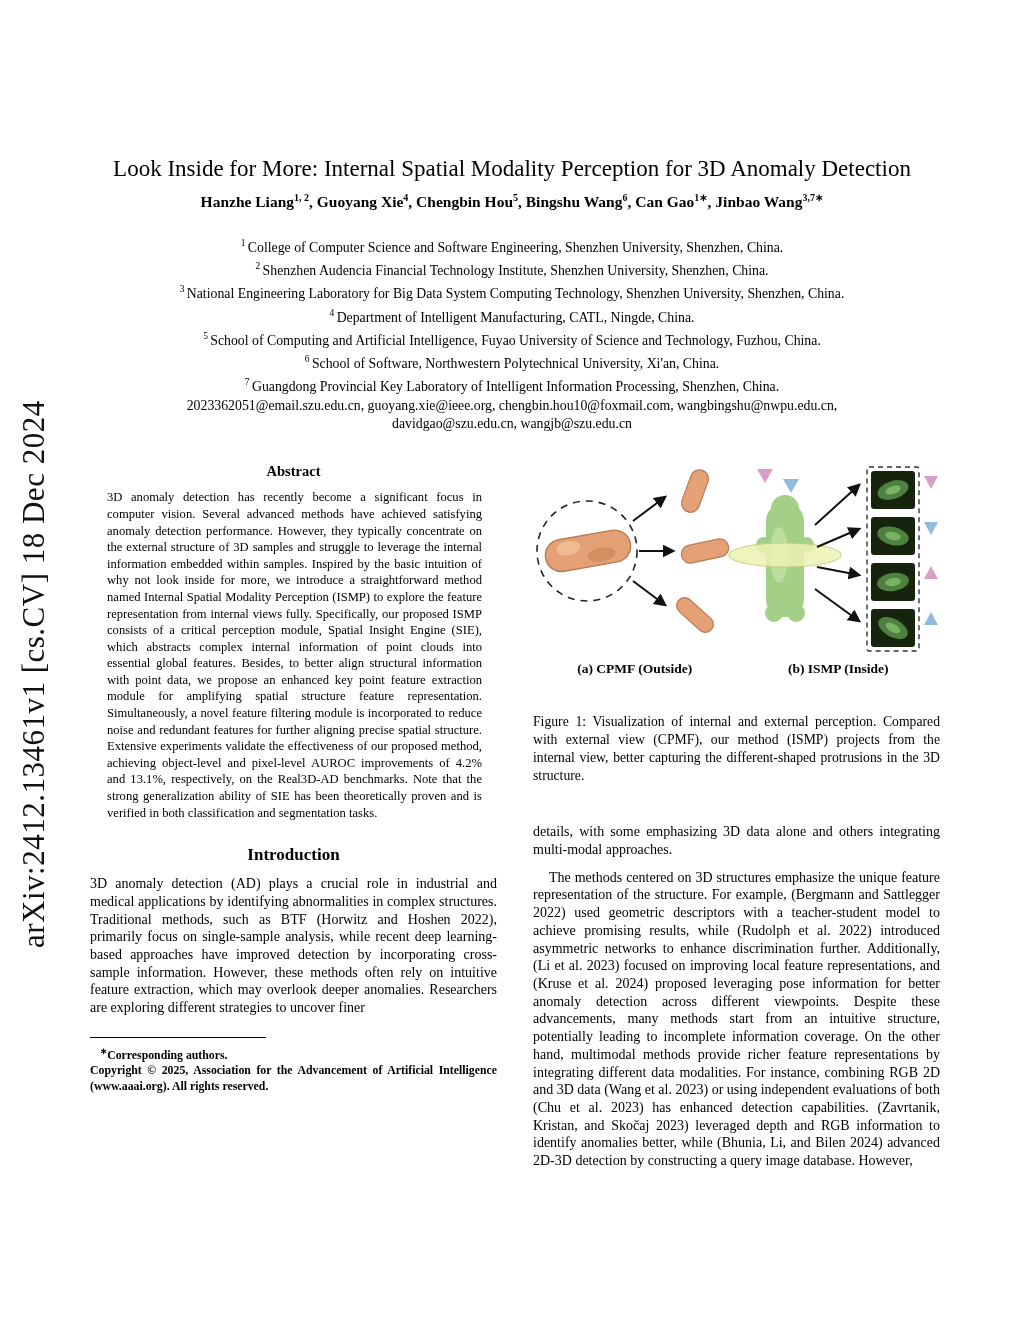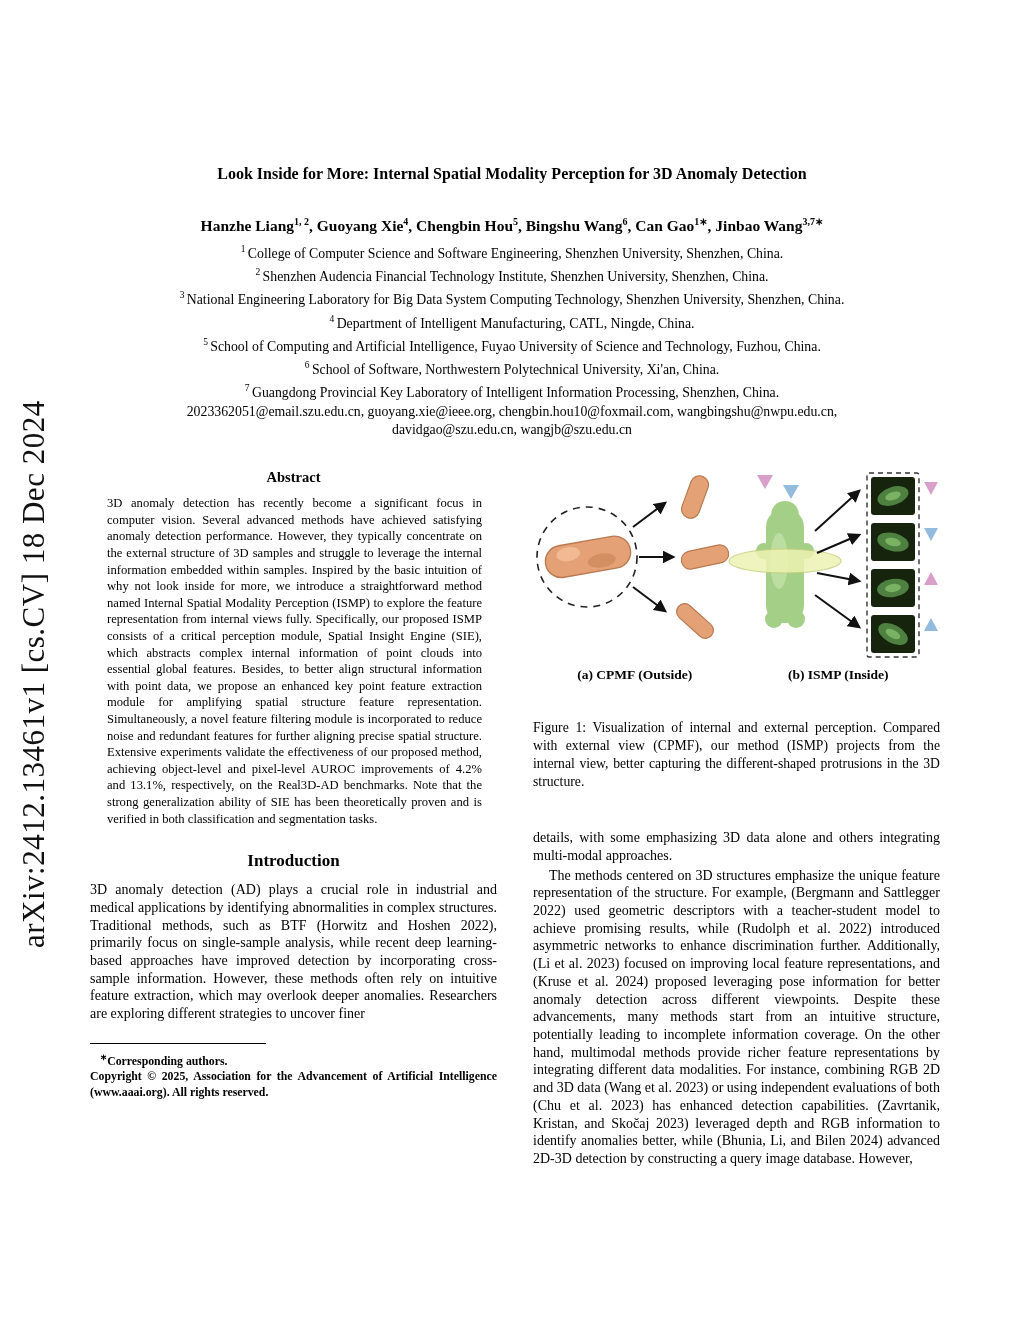--- a/index.html
+++ b/index.html
@@ -12,26 +12,26 @@
   .page { position:relative; width:1024px; height:1325px; overflow:hidden; background:#fff; }
 
   .arxiv-watermark {
     position:absolute; left:16px; top:948px;
     transform:rotate(-90deg); transform-origin:0 0;
     font-size:31px; letter-spacing:0.5px; white-space:nowrap; color:#111;
   }
 
   .paper-header { padding-top:148px; text-align:center; }
   .paper-title {
-    font-size:16px; font-weight:bold; line-height:1.3;
-    width:810px; margin:16px auto;
+    font-size:23px; font-weight:normal; line-height:1.3;
+    width:810px; margin:6px auto;
   }
-  .author-line { margin-top:31px; font-size:15.5px; font-weight:bold; }
+  .author-line { margin-top:8px; font-size:15.5px; font-weight:bold; }
   .author-line sup { font-size:10px; font-weight:bold; }
-  .affiliation-list { margin-top:5px; font-size:13.8px; line-height:18.6px; }
+  .affiliation-list { margin-top:23px; font-size:13.8px; line-height:18.6px; }
   .affil-line sup { font-size:9.5px; }
   .email-block { font-size:13.8px; line-height:18px; margin-top:1px; }
 
   .columns { display:flex; margin:30px 84px 0 90px; gap:36px; }
   .col { width:407px; }
 
   .abstract-heading { text-align:center; font-size:14.5px; font-weight:bold; margin-bottom:9px; }
   .abstract-text {
     font-size:12.6px; line-height:16.6px; text-align:justify;
     padding-left:17px; padding-right:15px;
@@ -44,21 +44,21 @@
   .footnote-line { text-indent:10px; }
   .footnote sup { font-size:8.5px; }
 
   .figure-block { width:407px; }
   .fig-svg { width:406px; height:192px; display:block; }
   .subcaptions { display:flex; margin-top:6px; font-size:13.5px; font-weight:bold; }
   .subcaptions span { width:50%; text-align:center; }
   .fig-caption { margin-top:36px; font-size:13.7px; line-height:18px; text-align:justify; }
 
   .rc-para1 { margin-top:38px; }
-  .rc-para2 { text-indent:16px; margin-top:2px; }
+  .rc-para2 { text-indent:16px; margin-top:10px; }
 
   .dashed-stroke { fill:none; stroke:#222; stroke-width:1.6; stroke-dasharray:7 6; }
 </style>
 </head>
 <body>
 
 <div class="page">
 
   <div class="arxiv-watermark">arXiv:2412.13461v1  [cs.CV]  18 Dec 2024</div>
 

